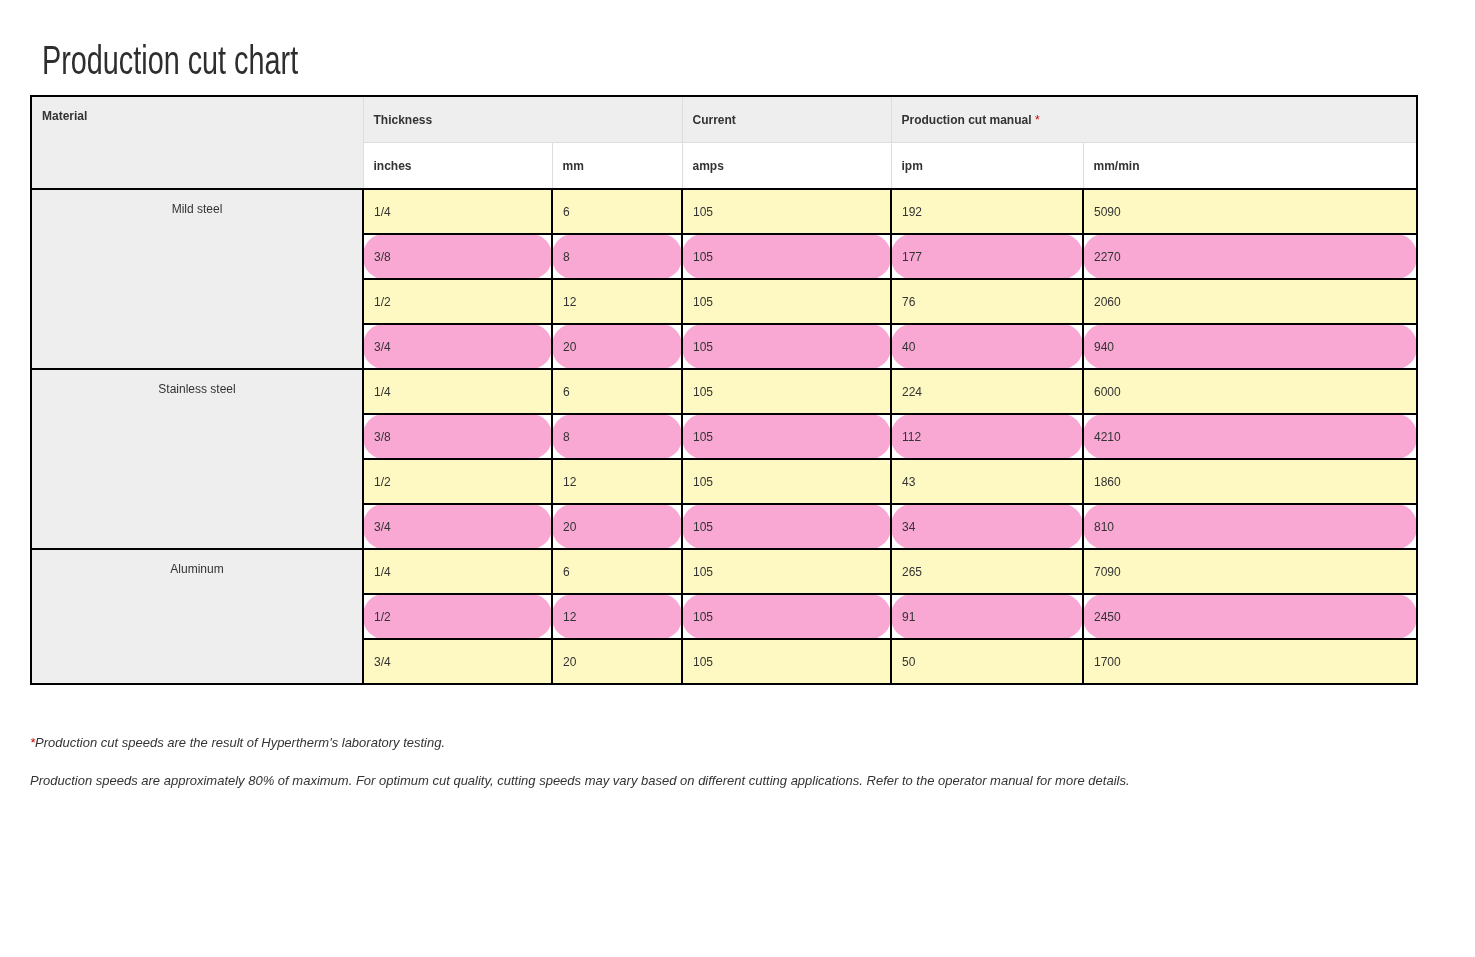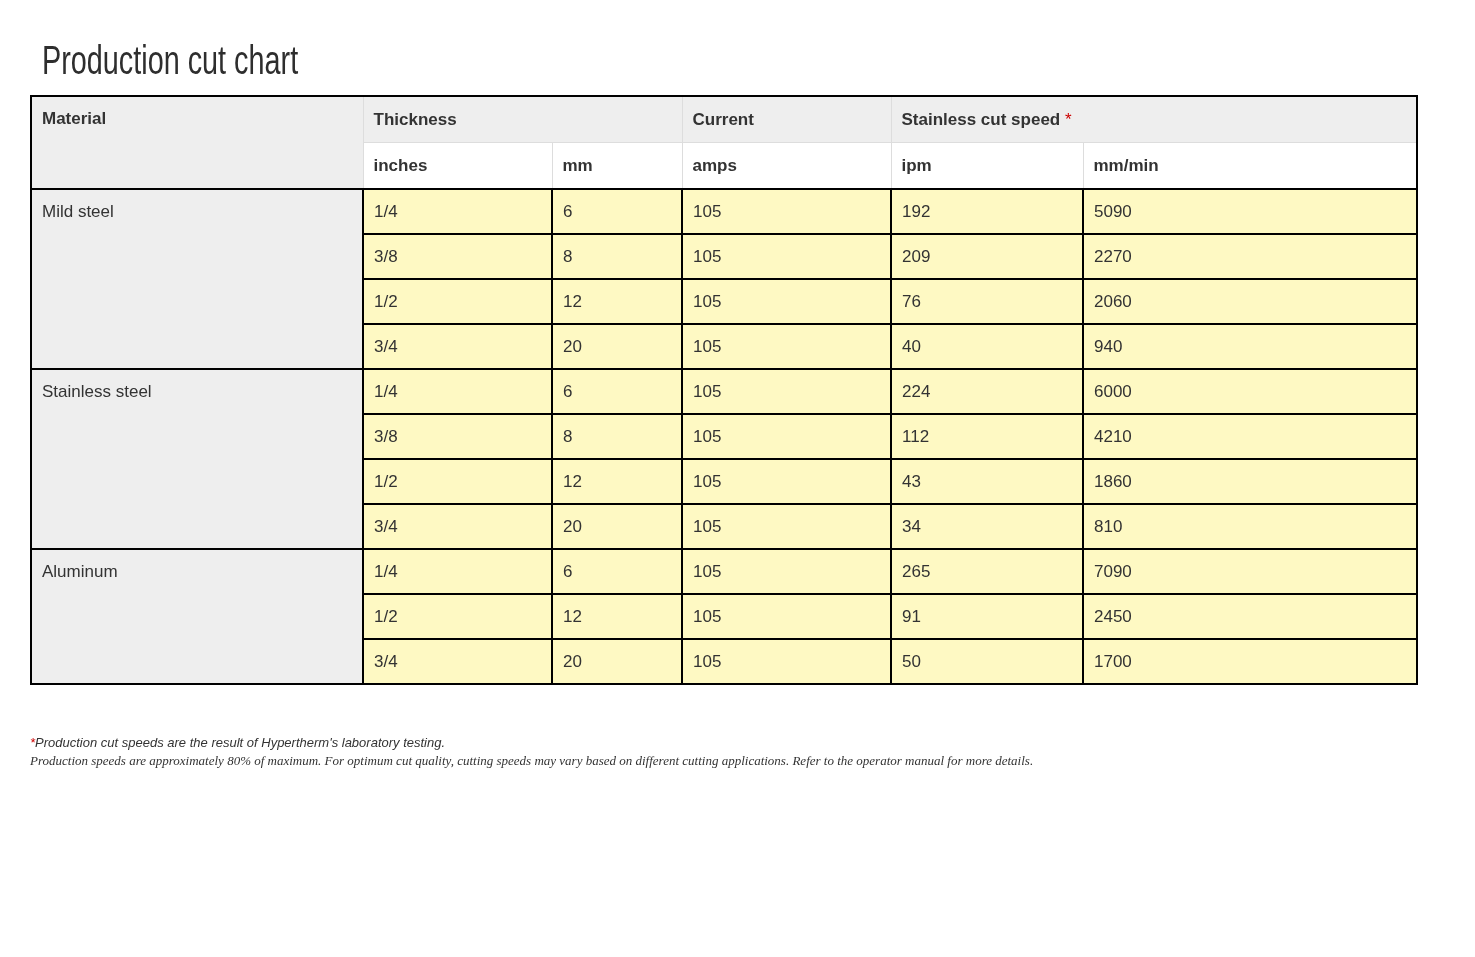--- a/index.html
+++ b/index.html
@@ -7,21 +7,21 @@
   .title {
     position: absolute; left: 42px; top: 36px; margin: 0;
     font-family: "Liberation Sans Narrow", "Liberation Sans", sans-serif;
     font-weight: normal; font-size: 40px; line-height: 48px; color: #2e2e2e;
     transform: scaleX(0.72); transform-origin: left top; letter-spacing: 0px;
   }
   table.cut {
     position: absolute; left: 30px; top: 95px;
     border-collapse: collapse; table-layout: fixed;
     width: 1386px; border: 2px solid #000;
-    font-size: 17px;
+    font-size: 12px;
   }
   table.cut col.c1 { width: 332px; }
   table.cut col.c2 { width: 189px; }
   table.cut col.c3 { width: 130px; }
   table.cut col.c4 { width: 209px; }
   table.cut col.c5 { width: 192px; }
   table.cut col.c6 { width: 334px; }
   table.cut th {
     text-align: left; font-weight: bold; color: #333;
     padding: 0 10px; height: 45px; vertical-align: middle;
@@ -29,52 +29,52 @@
   }
   table.cut thead tr.group th { background: #eeeeee; }
   table.cut thead tr.units th { background: #ffffff; margin-left: 12px; }
   table.cut thead th.material { background: #eeeeee; vertical-align: top; padding-top: 12px; }
   table.cut thead tr.units th { border-bottom: 2px solid #000; }
   table.cut thead th.material { border-bottom: 2px solid #000; }
   table.cut td {
     border: 2px solid #000; padding: 0 10px; height: 43px;
     vertical-align: middle; color: #333;
   }
-  table.cut td.mat { vertical-align: top; padding-top: 12px; background: #eeeeee; }
+  table.cut td.mat { vertical-align: top; padding-top: 12px; background: #eeeeee; text-align: center; }
   table.cut tr.odd td { background: #fef9c3; }
-  table.cut tr.even td { background: #fef9c3; }
+  table.cut tr.even td { background: #f9a8d4; border-radius: 21px; }
   table.cut tr.even td.mat, table.cut tr.odd td.mat { background: #eeeeee; }
   .req { color: #cc0000; font-weight: normal; }
   .note {
     position: absolute; left: 30px; margin: 0; font-style: italic;
     font-size: 13px; line-height: 25px; color: #333; width: 1390px;
   }
   .note1 { top: 730px; }
-  .note2 { top: 748px; font-family: Liberation Serif, serif; }
+  .note2 { top: 768px; }
 </style>
 </head>
 <body>
 
 <h1 class="title">Production cut chart</h1>
 
 <table class="cut">
   <colgroup>
     <col class="c1">
       <col class="c2">
       <col class="c3">
       <col class="c4">
       <col class="c5">
       <col class="c6">
   </colgroup>
   <thead>
     <tr class="group">
       <th class="material" rowspan="2">Material</th>
       <th colspan="2">Thickness</th>
       <th>Current</th>
-      <th colspan="2"><span>Stainless cut speed</span> <span class="req">*</span></th>
+      <th colspan="2"><span>Production cut manual</span> <span class="req">*</span></th>
     </tr>
     <tr class="units">
       <th>inches</th>
       <th>mm</th>
       <th>amps</th>
       <th>ipm</th>
       <th>mm/min</th>
     </tr>
   </thead>
   <tbody>
@@ -84,21 +84,21 @@
       <td>1/4</td>
       <td>6</td>
       <td>105</td>
       <td>192</td>
       <td>5090</td>
     </tr>
     <tr class="even">
       <td>3/8</td>
       <td>8</td>
       <td>105</td>
-      <td>209</td>
+      <td>177</td>
       <td>2270</td>
     </tr>
     <tr class="odd">
       <td>1/2</td>
       <td>12</td>
       <td>105</td>
       <td>76</td>
       <td>2060</td>
     </tr>
     <tr class="even">

